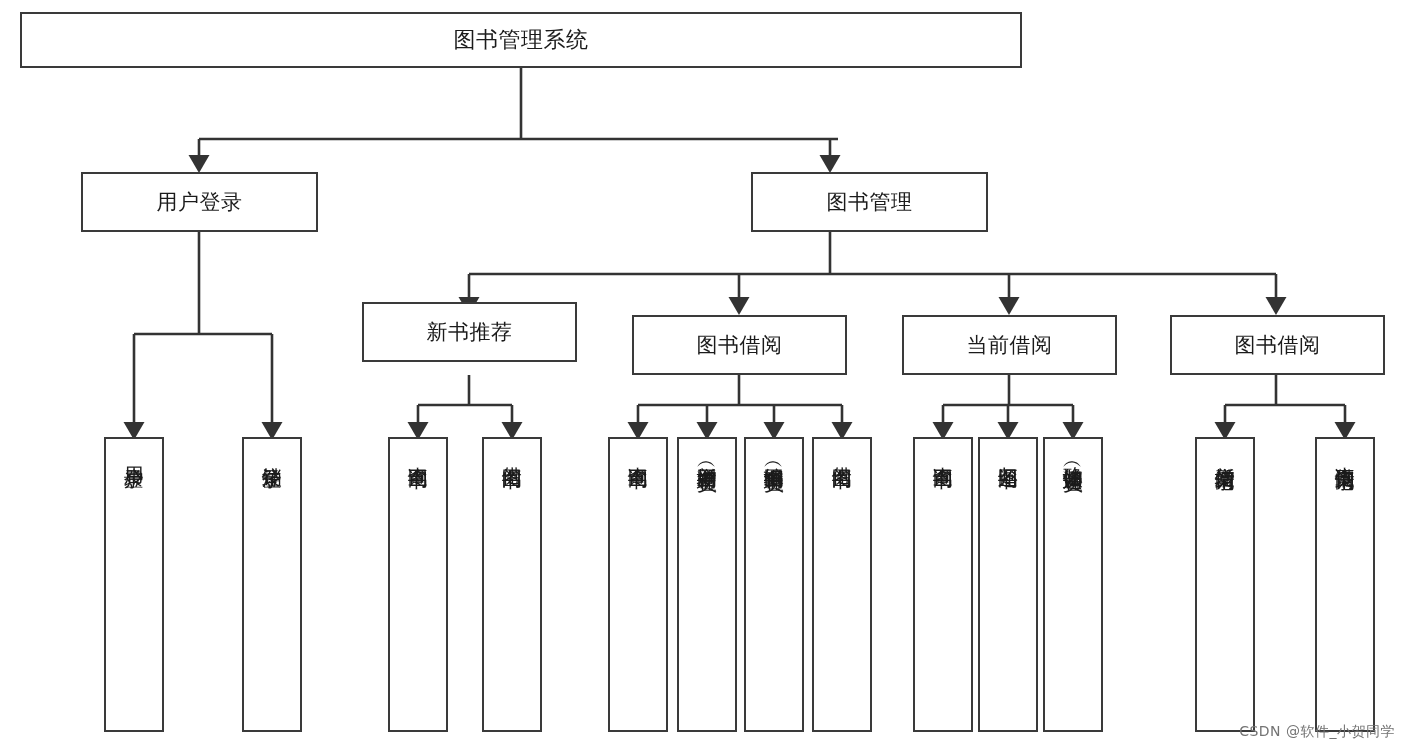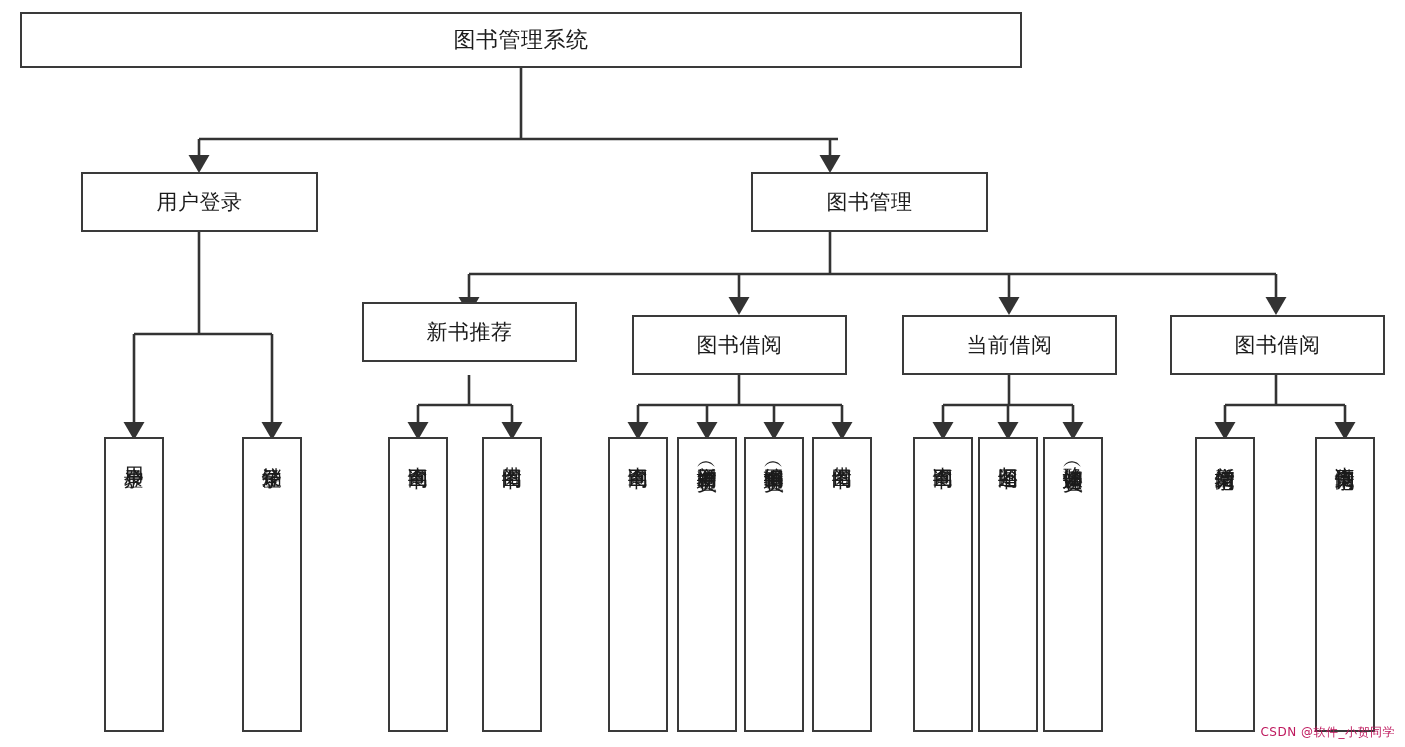--- a/index.html
+++ b/index.html
@@ -52,22 +52,22 @@
   .node.vertical {
     align-items: flex-start;
     justify-content: center;
     padding-top: 12px;
   }
   .node.root .node-label { font-size: 22px; }
   .watermark {
     position: absolute;
     right: 10px;
     bottom: 6px;
-    font-size: 12px;
-    color: #be185d;
+    font-size: 14px;
+    color: #737373;
     letter-spacing: 0.5px;
     z-index: 3;
     white-space: nowrap;
     font-family: "DejaVu Sans", "Liberation Sans", sans-serif;
     margin-top: 33px;
   }
 </style>
 </head>
 <body>
 

